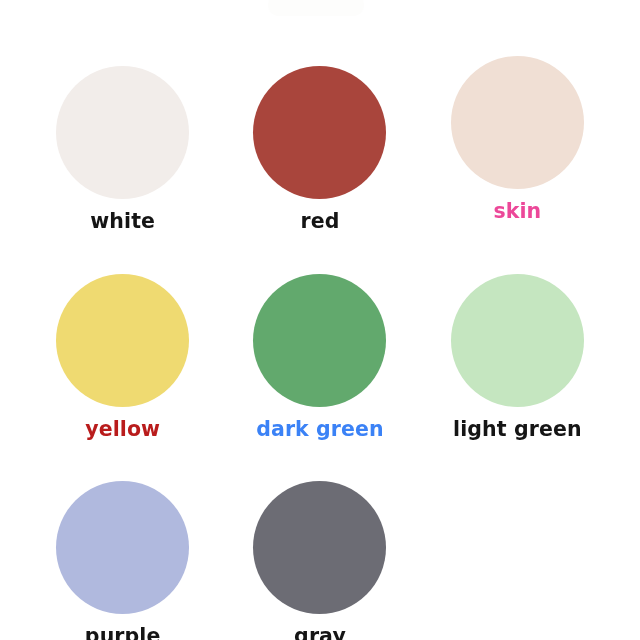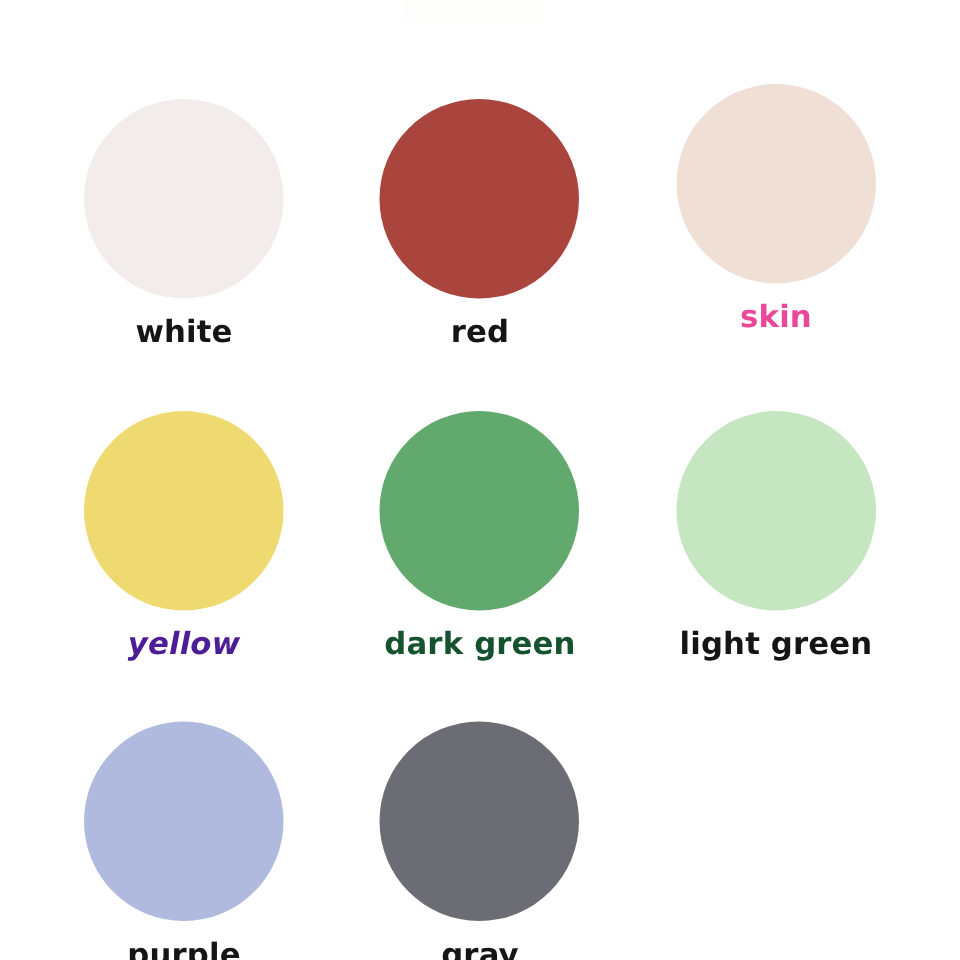--- a/index.html
+++ b/index.html
@@ -85,26 +85,26 @@
     <div class="swatch-label" style="color: rgb(21, 21, 21); text-align: right;">red</div>
   </div>
 
   <div class="swatch-cell row-2">
     <div class="swatch-circle" style="background-color: rgb(240, 223, 212);"></div>
     <div class="swatch-label" style="color: #ec4899;">skin</div>
   </div>
 
   <div class="swatch-cell row-2">
     <div class="swatch-circle" style="background-color: rgb(239, 218, 113);"></div>
-    <div class="swatch-label" style="color: #4c1d95; font-style: italic;">yellow</div>
+    <div class="swatch-label" style="color: #b91c1c;">yellow</div>
   </div>
 
   <div class="swatch-cell row-2">
     <div class="swatch-circle" style="background-color: rgb(98, 169, 109);"></div>
-    <div class="swatch-label" style="color: #14532d;">dark green</div>
+    <div class="swatch-label" style="color: #3b82f6;">dark green</div>
   </div>
 
   <div class="swatch-cell row-3">
     <div class="swatch-circle" style="background-color: rgb(197, 230, 192);"></div>
     <div class="swatch-label" style="color: rgb(21, 21, 21);">light green</div>
   </div>
 
   <div class="swatch-cell row-3">
     <div class="swatch-circle" style="background-color: rgb(176, 185, 222);"></div>
     <div class="swatch-label" style="color: rgb(21, 21, 21);">purple</div>

